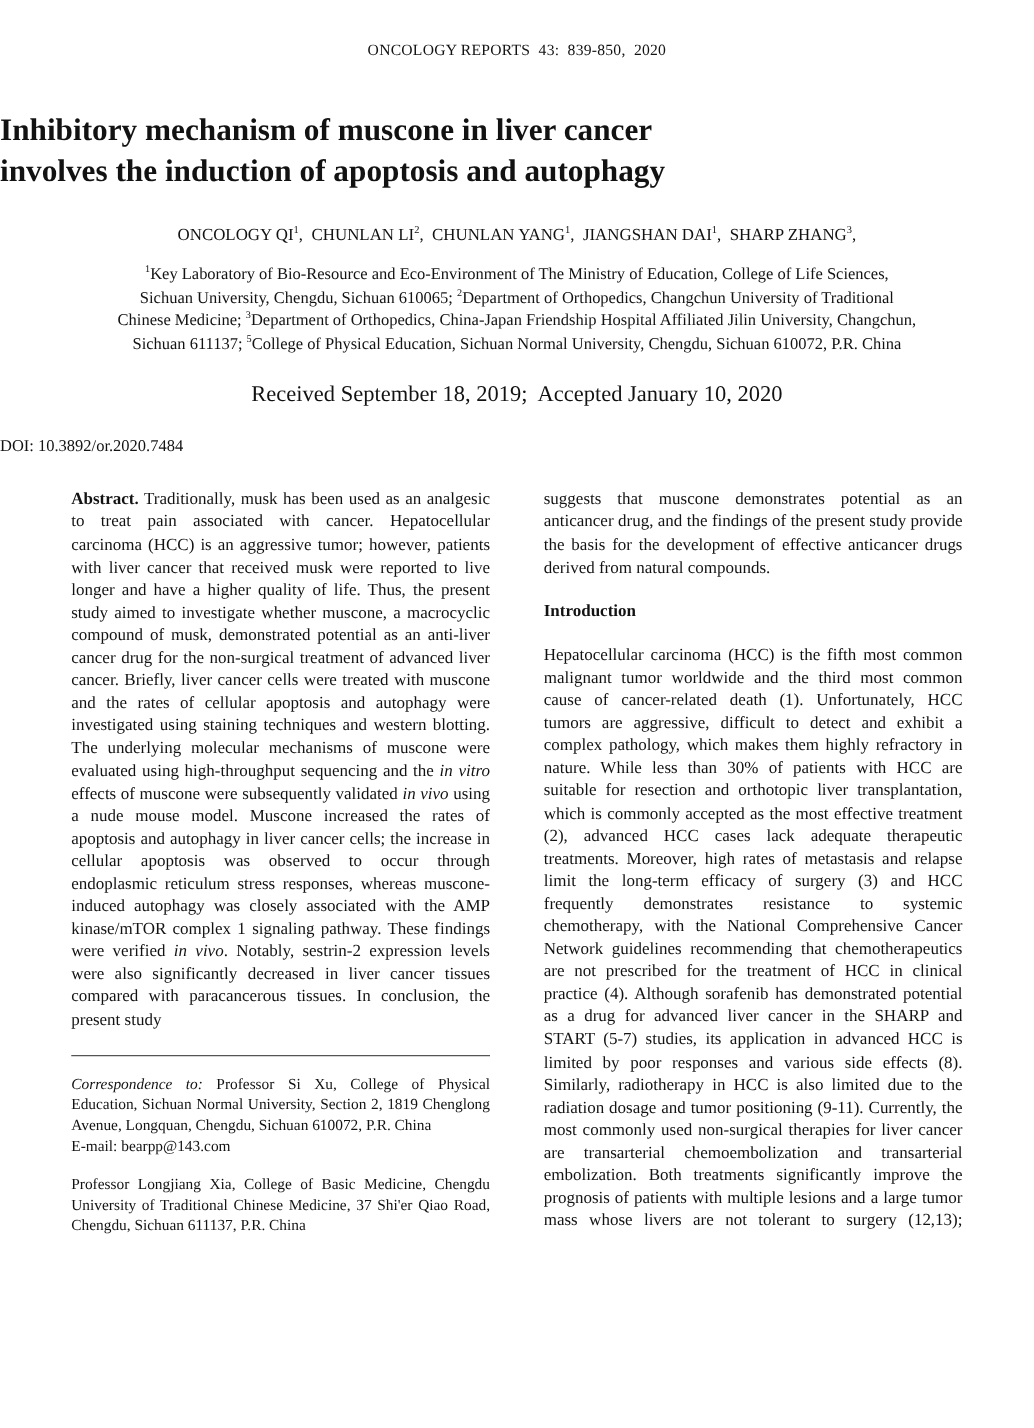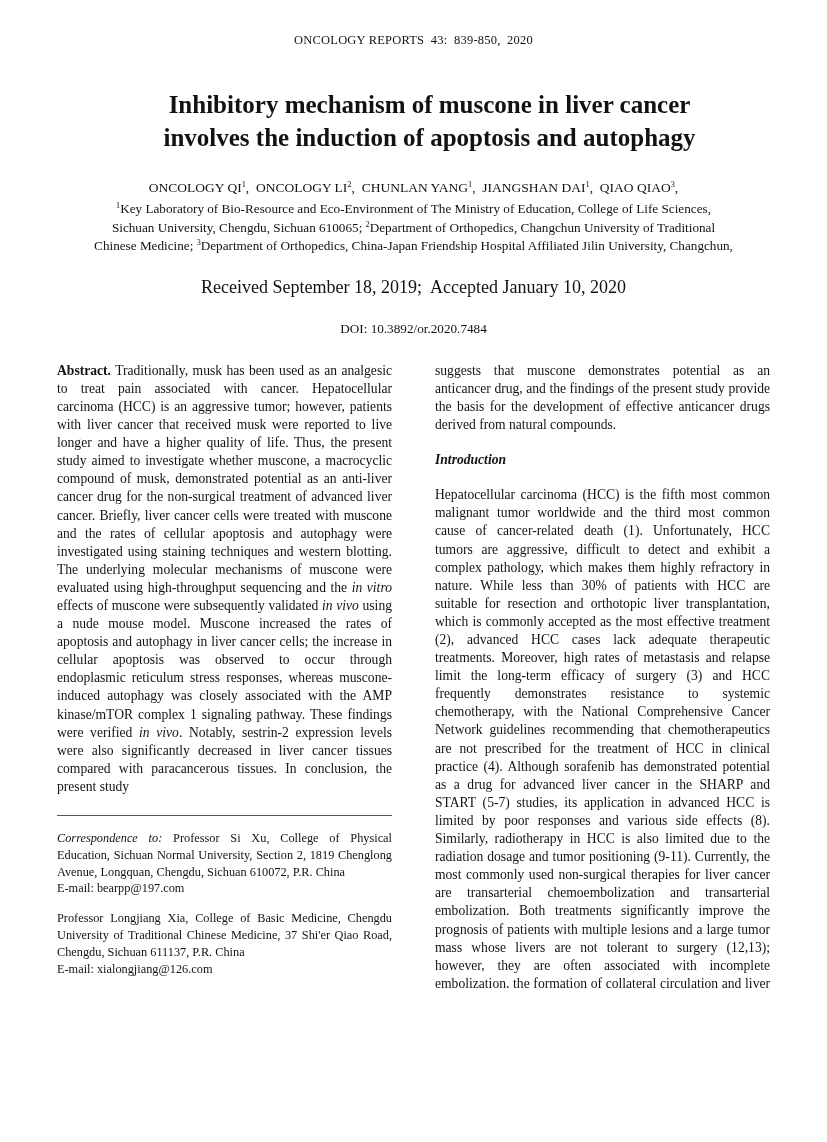--- a/index.html
+++ b/index.html
@@ -1,73 +1,74 @@
 <!DOCTYPE html>
 <html lang="en"><head>
 <meta charset="utf-8">
 <style>
   html,body{margin:0;padding:0;background:#ffffff;}
   .page{
     width:827px;height:988px;overflow:hidden;background:#ffffff;color:#121212;
     font-family:"Liberation Serif","DejaVu Serif",serif;position:relative;
   }
   .journal-header{text-align:center;padding-top:33px;font-size:12.5px;letter-spacing:.2px;white-space:pre;}
-  .paper-title{text-align:center;margin-top:40px;font-size:25px;font-weight:700;line-height:33px;padding-left:32px;}
+  .paper-title{text-align:left;margin-top:40px;font-size:25px;font-weight:700;line-height:33px;}
   .authors-line{text-align:center;font-size:13.5px;line-height:25px;white-space:pre;}
   .authors-wrap{margin-top:21px;}
-  .affiliations{margin-top:0;text-align:center;font-size:13.2px;line-height:18.6px;}
+  .affiliations{margin-top:10px;text-align:center;font-size:13.2px;line-height:18.6px;}
   .meta-received{text-align:center;margin-top:21px;font-size:18px;white-space:pre;}
-  .meta-doi{text-align:center;margin-top:23px;font-size:13.2px;}
+  .meta-doi{margin-top:23px;font-size:13.2px;}
   .body-columns{display:flex;gap:43px;padding:0 57px;margin-top:25px;height:712px;}
   .col{width:335px;text-align:justify;font-size:13.6px;line-height:18.1px;}
   .col-left{display:flex;flex-direction:column;}
   p{margin:0;}
   sup{font-size:.62em;vertical-align:super;line-height:0;}
   .footnote-block{margin-top:auto;margin-bottom:33px;font-size:12.3px;line-height:16.8px;}
   .rule{border:0;border-top:1.2px solid #555;margin:0 0 14px 0;width:335px;}
   .fn-para{margin:0 0 13px 0;}
   .fn-para:last-child{margin-bottom:0;}
-  .intro-heading{font-weight:700;font-size:13.6px;margin:17px 0 17px 0;text-align:left;font-style:italic;}
+  .intro-heading{font-weight:700;font-size:13.6px;margin:17px 0 17px 0;text-align:left;}
 </style>
 </head>
 <body>
 
 <div class="page">
 
   <div class="journal-header">ONCOLOGY REPORTS  43:  839-850,  2020</div>
 
   <div class="paper-title">
     <div>Inhibitory mechanism of muscone in liver cancer</div>
     <div>involves the induction of apoptosis and autophagy</div>
   </div>
 
   <div class="authors-wrap">
-    <div class="authors-line"><span>ONCOLOGY QI</span><sup>1</sup><span>,  ONCOLOGY LI</span><sup>2</sup><span>,  CHUNLAN YANG</span><sup>1</sup><span>,  JIANGSHAN DAI</span><sup>1</sup><span>,  QIAO QIAO</span><sup>3</sup><span>,</span></div>
+    <div class="authors-line"><span>ONCOLOGY QI</span><sup>1</sup><span>,  CHUNLAN LI</span><sup>2</sup><span>,  CHUNLAN YANG</span><sup>1</sup><span>,  JIANGSHAN DAI</span><sup>1</sup><span>,  SHARP ZHANG</span><sup>3</sup><span>,</span></div>
   </div>
 
   <div class="affiliations">
     <div><sup>1</sup><span>Key Laboratory of Bio-Resource and Eco-Environment of The Ministry of Education, College of Life Sciences,</span></div>
     <div><span>Sichuan University, Chengdu, Sichuan 610065; </span><sup>2</sup><span>Department of Orthopedics, Changchun University of Traditional</span></div>
     <div><span>Chinese Medicine; </span><sup>3</sup><span>Department of Orthopedics, China-Japan Friendship Hospital Affiliated Jilin University, Changchun,</span></div>
+    <div><span>Sichuan 611137; </span><sup>5</sup><span>College of Physical Education, Sichuan Normal University, Chengdu, Sichuan 610072, P.R. China</span></div>
   </div>
 
   <div class="meta-received">Received September 18, 2019;  Accepted January 10, 2020</div>
 
   <div class="meta-doi">DOI: 10.3892/or.2020.7484</div>
 
   <div class="body-columns">
 
     <div class="col col-left">
       <p class="abstract-text"><b>Abstract.</b><span> Traditionally, musk has been used as an analgesic to treat pain associated with cancer. Hepatocellular carcinoma (HCC) is an aggressive tumor; however, patients with liver cancer that received musk were reported to live longer and have a higher quality of life. Thus, the present study aimed to investigate whether muscone, a macrocyclic compound of musk, demonstrated potential as an anti-liver cancer drug for the non-surgical treatment of advanced liver cancer. Briefly, liver cancer cells were treated with muscone and the rates of cellular apoptosis and autophagy were investigated using staining techniques and western blotting. The underlying molecular mechanisms of muscone were evaluated using high-throughput sequencing and the </span><i>in vitro</i><span> effects of muscone were subsequently validated </span><i>in vivo</i><span> using a nude mouse model. Muscone increased the rates of apoptosis and autophagy in liver cancer cells; the increase in cellular apoptosis was observed to occur through endoplasmic reticulum stress responses, whereas muscone-induced autophagy was closely associated with the AMP kinase/mTOR complex 1 signaling pathway. These findings were verified </span><i>in vivo</i><span>. Notably, sestrin-2 expression levels were also significantly decreased in liver cancer tissues compared with paracancerous tissues. In conclusion, the present study</span></p>
 
       <div class="footnote-block">
         <hr class="rule">
         <p class="fn-para">
           <span><i>Correspondence to:</i><span> Professor Si Xu, College of Physical Education, Sichuan Normal University, Section 2, 1819 Chenglong Avenue, Longquan, Chengdu, Sichuan 610072, P.R. China</span></span><br>
-          <span>E-mail: bearpp@197.com</span>
+          <span>E-mail: bearpp@143.com</span>
         </p>
         <p class="fn-para">
           <span>Professor Longjiang Xia, College of Basic Medicine, Chengdu University of Traditional Chinese Medicine, 37 Shi'er Qiao Road, Chengdu, Sichuan 611137, P.R. China</span><br>
           <span>E-mail: xialongjiang@126.com</span>
         </p>
         <p class="fn-para"><i>Key words:</i><span> hepatocellular carcinoma, muscone, endoplasmic reticulum stress, sestrin 2/AMP kinase/mTOR pathway, apoptosis, autophagy</span></p>
       </div>
     </div>
 
     <div class="col col-right">

